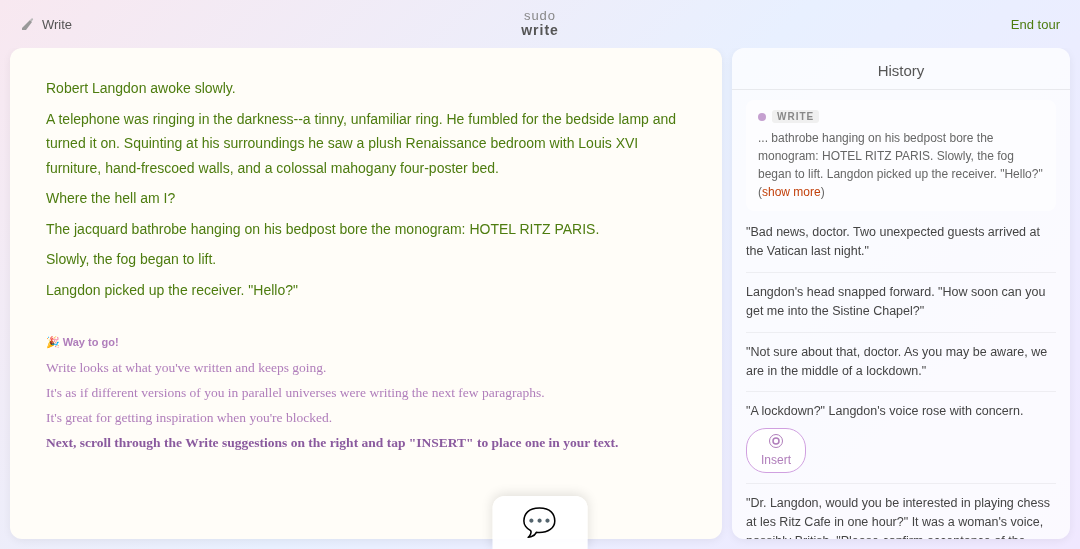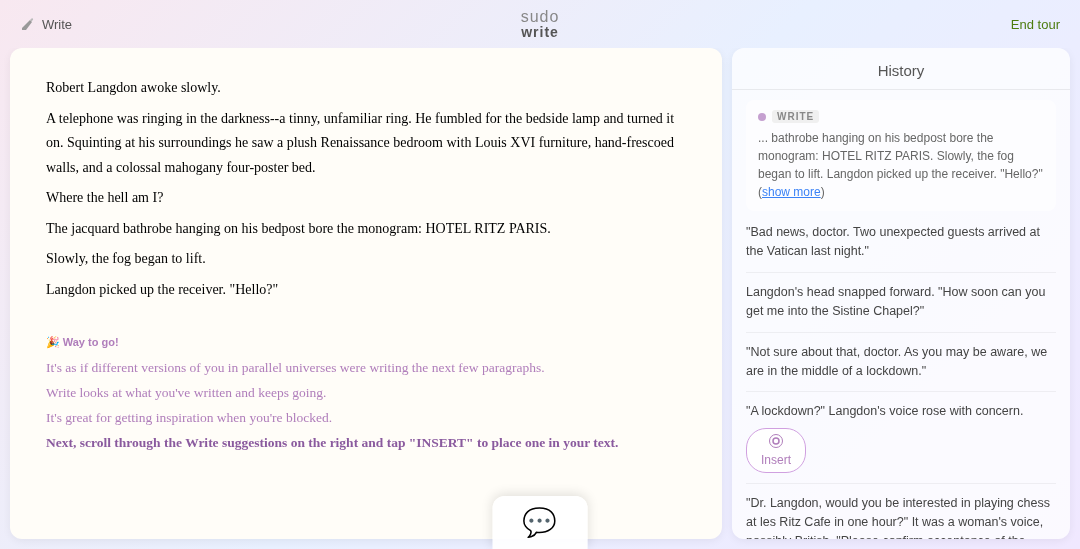--- a/index.html
+++ b/index.html
@@ -37,21 +37,21 @@
       position: absolute;
       left: 50%;
       transform: translateX(-50%);
       display: flex;
       flex-direction: column;
       align-items: center;
       line-height: 1.1;
     }
 
     .topbar-center .logo-top {
-      font-size: 16px;
+      font-size: 13px;
       color: #888;
       letter-spacing: 1px;
     }
 
     .topbar-center .logo-bottom {
       font-size: 14px;
       color: #555;
       font-weight: 600;
       letter-spacing: 1px;
     }
@@ -78,23 +78,23 @@
       border-radius: 12px;
       padding: 28px 36px;
       overflow-y: auto;
       margin-right: 10px;
       box-shadow: 0 2px 8px rgba(0,0,0,0.06);
     }
 
     .editor-content p {
       font-size: 14px;
       line-height: 1.75;
-      color: #000000;
+      color: #4d7c0f;
       margin-bottom: 6px;
-      font-family: Liberation Serif, serif;
+      font-family: Liberation Sans, sans-serif;
     }
 
     .divider-space {
       height: 20px;
     }
 
     .suggestion-box {
       margin-top: 8px;
     }
 
@@ -176,22 +176,21 @@
     }
 
     .history-write-text {
       font-size: 12px;
       color: #666;
       line-height: 1.5;
     }
 
     .show-more {
       font-size: 12px;
-      color: #3b82f6;
-      text-decoration: underline;
+      color: #c2410c;
       cursor: pointer;
     }
 
     .history-item {
       font-size: 12.5px;
       color: #444;
       line-height: 1.55;
       margin-bottom: 10px;
       padding-bottom: 10px;
       border-bottom: 1px solid rgba(0,0,0,0.05);
@@ -278,22 +277,22 @@
       <p>The jacquard bathrobe hanging on his bedpost bore the monogram: HOTEL RITZ PARIS.</p>
       <p>Slowly, the fog began to lift.</p>
       <p>Langdon picked up the receiver. "Hello?"</p>
     </div>
 
     <div class="divider-space"></div>
 
     <div class="suggestion-box">
       <div class="suggestion-title">🎉 Way to go!</div>
       <div>
+        <p class="suggestion-line">Write looks at what you've written and keeps going.</p>
         <p class="suggestion-line">It's as if different versions of you in parallel universes were writing the next few paragraphs.</p>
-        <p class="suggestion-line">Write looks at what you've written and keeps going.</p>
         <p class="suggestion-line">It's great for getting inspiration when you're blocked.</p>
         <p class="suggestion-line bold">Next, scroll through the Write suggestions on the right and tap "INSERT" to place one in your text.</p>
       </div>
     </div>
   </div>
 
   <div class="history-panel">
     <div class="history-header">History</div>
     <div class="history-body">
 

